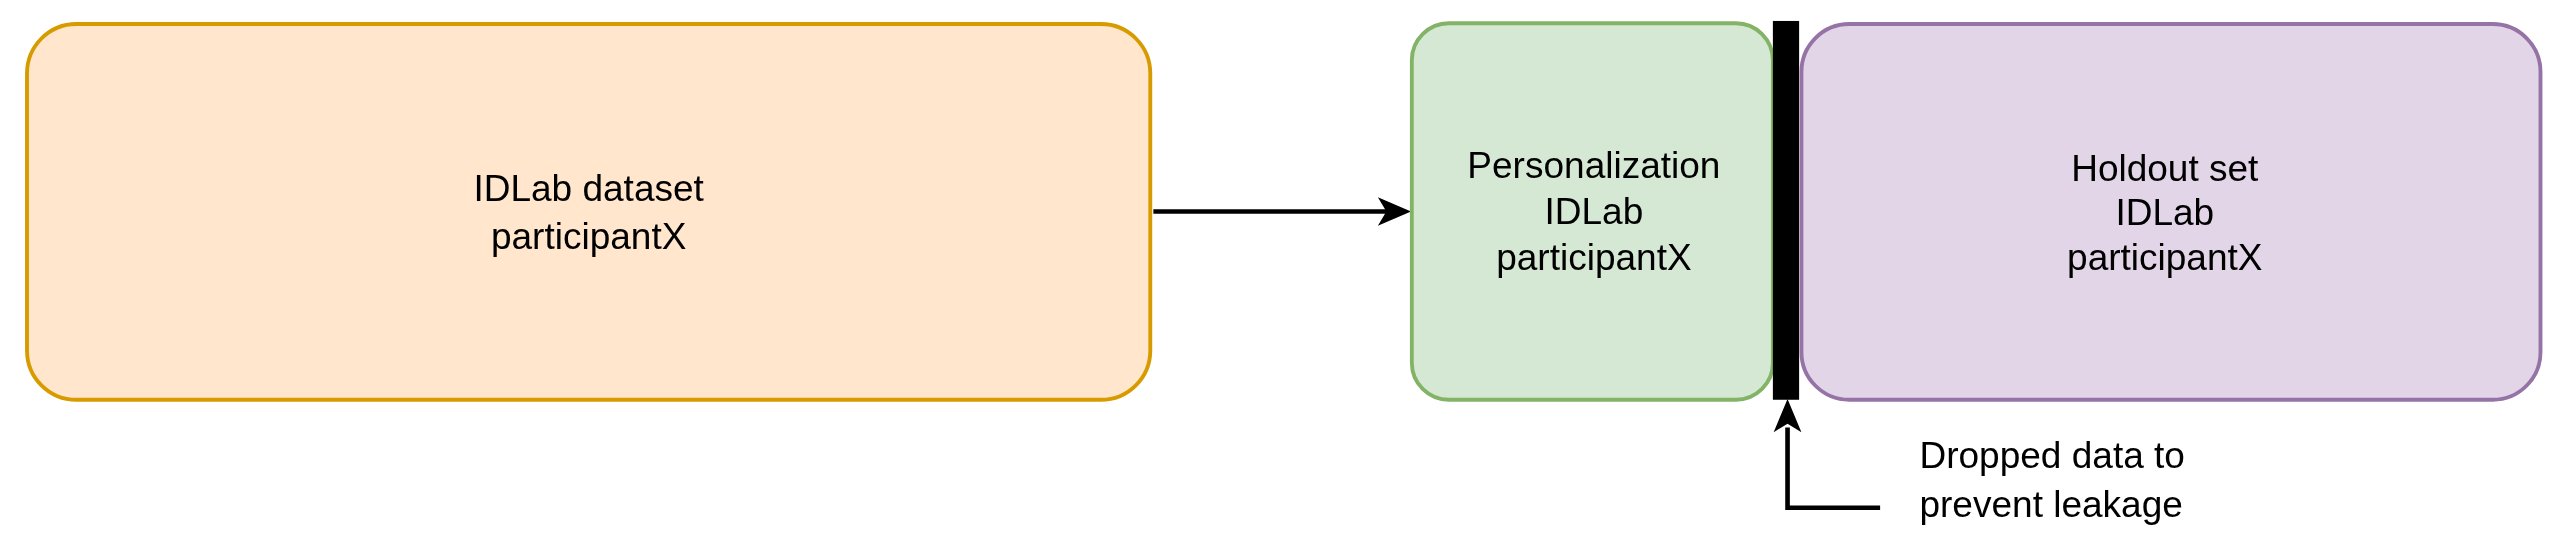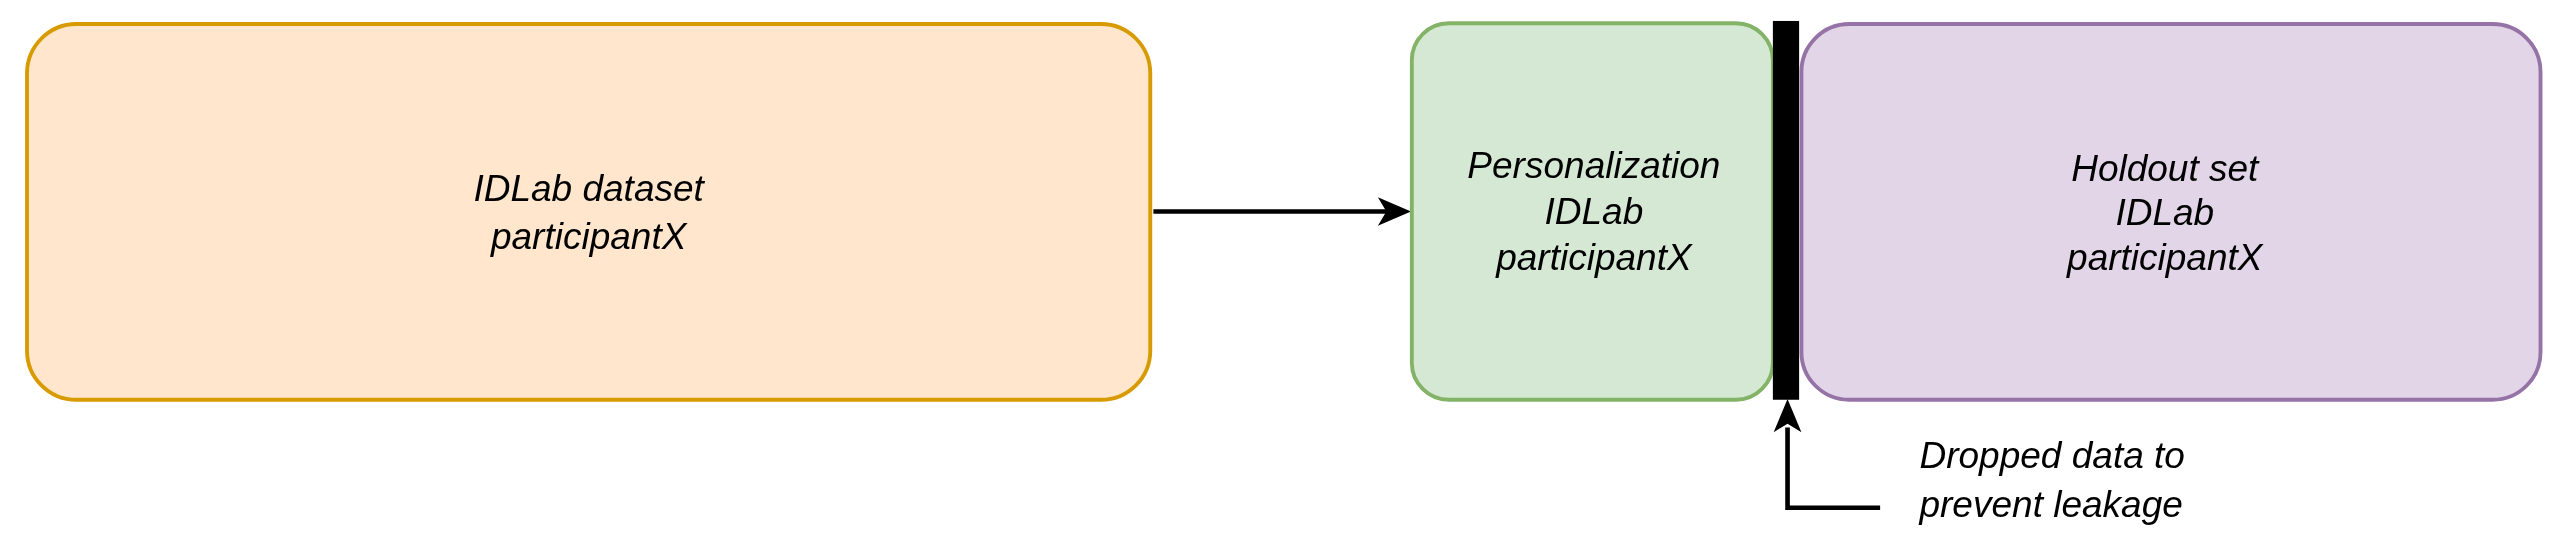--- a/index.html
+++ b/index.html
@@ -7,21 +7,20 @@
     padding: 0;
     background: #ffffff;
     width: 2576px;
     height: 548px;
     overflow: hidden;
   }
   .diagram-wrap {
     position: relative;
     width: 2576px;
     height: 516px;
-    font-style: italic;
   }
   svg text {
     font-family: "Liberation Sans", sans-serif;
     font-size: 48px;
   }
 </style>
 </head>
 <body>
 
 <div class="diagram-wrap">

